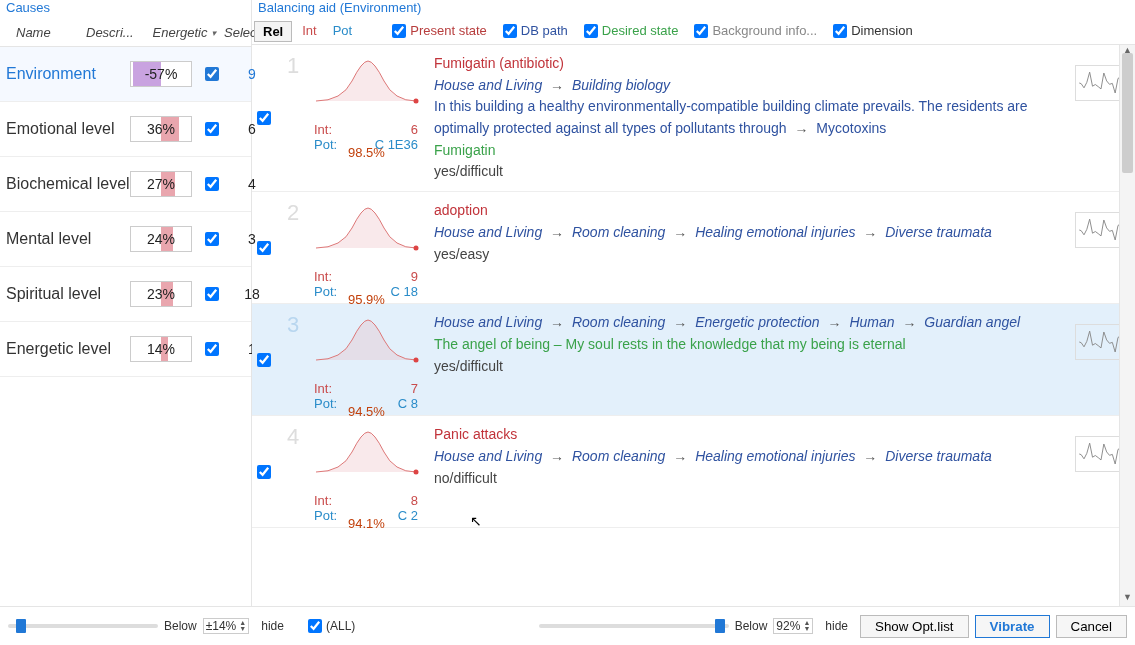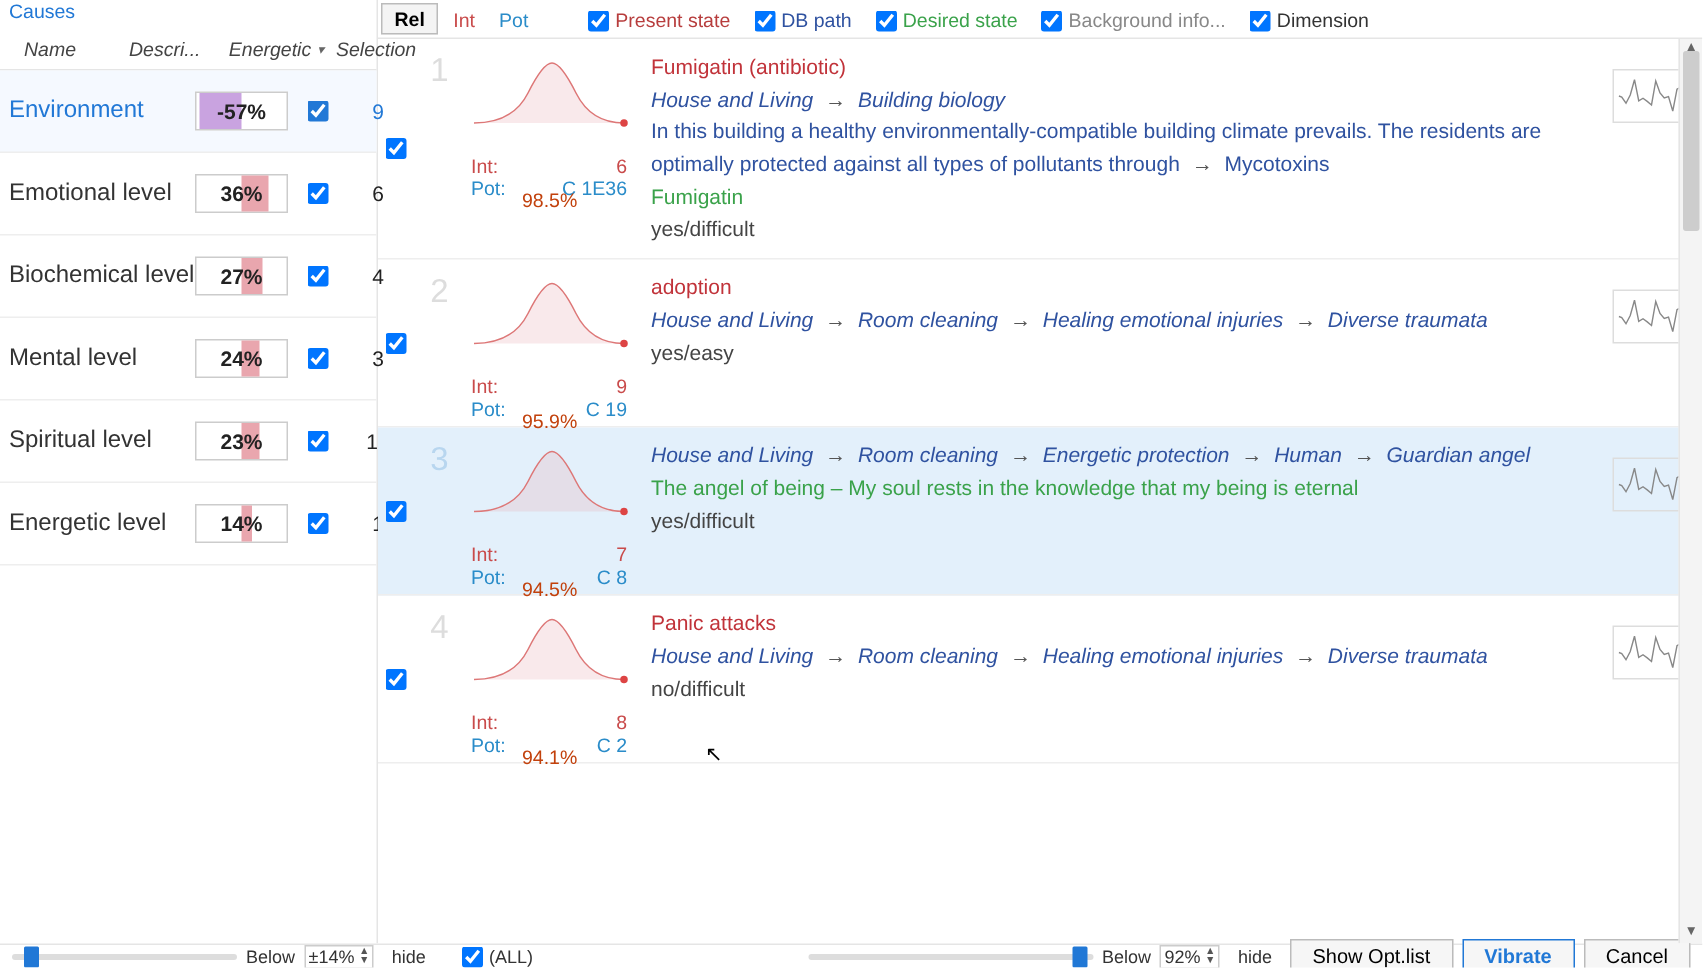--- a/index.html
+++ b/index.html
@@ -15,28 +15,28 @@
 .col-rel { flex: 0 0 80px; text-align: right; display:flex; align-items:center; justify-content:flex-end; gap:4px;}
 .col-sel { flex: 1; text-align: center; }
 .cause-row { display: flex; align-items: center; border-bottom: 1px solid #eee; padding: 14px 2px; }
 .cause-row.selected { background: #f5f9ff; }
 .cause-row .cname { flex: 0 0 128px; padding-left: 4px; font-size: 16px; color: #333; }
 .cause-row.selected .cname { color: #2178d6; font-weight: 500; }
 .cause-row .relbox { flex: 0 0 62px; height: 26px; border: 1px solid #ccc; position: relative; display: flex; align-items: center; justify-content: center; background: #fff; }
 .cause-row .relbox .bar { position: absolute; top: 0; bottom: 0; background: #c9a3e0; }
 .cause-row .relbox .bar.pos { background: #e9a6ae; left: 50%; }
 .cause-row .relbox .bar.neg { right: 50%; }
-.cause-row .relbox .txt { position: relative; z-index: 1; font-weight: 700; font-size: 14px; color: #222; }
+.cause-row .relbox .txt { position: relative; z-index: 1; font-weight: 400; font-size: 14px; color: #222; }
 .cause-row .chk { flex: 0 0 40px; display: flex; justify-content: center; }
 .cause-row .cnt { flex: 0 0 40px; text-align: center; font-size: 14px; color: #222; }
 .cause-row.selected .cnt { color: #2178d6; }
 input[type=checkbox] { width: 14px; height: 14px; }
 .cause-row.selected input[type=checkbox]{ accent-color:#2178d6; }
 
-.balance-head { display: flex; align-items: flex-end; border-bottom: 1px solid #e5e5e5; padding: 2px 6px 2px 2px; gap: 4px; }
+.balance-head { display: flex; align-items: flex-start; border-bottom: 1px solid #e5e5e5; padding: 2px 6px 2px 2px; gap: 4px; }
 .tog { display: flex; align-items: center; gap: 4px; padding: 2px 6px; font-size: 13px; white-space: nowrap; }
 .tog.rel { font-weight: 700; color: #000; border:1px solid #bbb; background:#f4f4f4; padding:2px 8px;}
 .tog.int { color: #c94b4b; }
 .tog.pot { color: #2a8cc9; }
 .tog.ps { color: #b73d3d; }
 .tog.db { color: #2f52a0; }
 .tog.ds { color: #3aa24a; }
 .tog.bg { color: #888; }
 .tog.dim { color: #333; }
 .bg-trunc { max-width:120px; overflow:hidden; text-overflow:ellipsis; }
@@ -62,21 +62,21 @@
 .content .db { color: #2f52a0; font-style: italic; }
 .content .desired { color: #2f52a0; font-weight: 500; }
 .content .bgtext { color: #3aa24a; }
 .content .dim { color: #444; }
 .arrow { color: #555; font-style: normal; padding: 0 4px; }
 
 .scrollbar { position: absolute; right: 0; top: 0; bottom: 0; width: 16px; background: #f4f4f4; border-left: 1px solid #e5e5e5; }
 .scroll-thumb { position: absolute; left: 2px; right: 2px; top: 8px; height: 120px; background: #cdcdcd; border-radius: 2px; }
 .scroll-arrow { position: absolute; left: 0; right: 0; height: 14px; font-size:9px; color:#666; text-align:center; }
 
-.bottom { height: 16px; display: flex; align-items: center; border-top: 1px solid #e5e5e5; font-size: 12px; }
+.bottom { height: 39px; display: flex; align-items: center; border-top: 1px solid #e5e5e5; font-size: 12px; }
 .bottom .slider-area { display: flex; align-items: center; gap: 6px; }
 .slider { height: 4px; background: #ddd; position: relative; border-radius: 2px; }
 .slider .thumb { position: absolute; top: -5px; width: 10px; height: 14px; background: #2178d6; border-radius: 1px; }
 .below { color: #333; }
 .bottom .spin { display: inline-flex; align-items: center; border: 1px solid #ccc; padding: 0 2px; }
 .bottom .spin .arrows { display:flex; flex-direction:column; font-size:7px; line-height:6px; padding-left:3px; color:#555;}
 .bottom .hide { padding: 0 6px; }
 .bottom .btn { border: 1px solid #bbb; background: #f6f6f6; padding: 3px 14px; margin-left: 6px; cursor: pointer; }
 .bottom .btn.primary { border: 1px solid #2178d6; color: #2178d6; font-weight: 600; }
 .chevron { font-size:9px; color:#666; }
@@ -162,20 +162,21 @@
           </div>
           <div class="chk">
             <input type="checkbox" checked="" style="">
           </div>
           <div class="cnt">1</div>
         </div>
       </div>
   </div>
 
   <div class="right-panel">
+    <div class="panel-title">Balancing aid (Environment)</div>
     <div class="balance-head">
       <span class="tog rel">Rel</span>
       <span class="tog int">Int</span>
       <span class="tog pot">Pot</span>
       <span style="flex:0 0 20px"></span>
       <label class="tog ps">
           <input type="checkbox" checked="" style=""> 
           <span>Present state</span>
         </label>
       <label class="tog db">
@@ -241,21 +242,21 @@
                   <path d="M4 44 Q 30 44 40 24 Q 50 4 56 4 Q 62 4 72 24 Q 82 44 104 44" fill="rgba(233,166,174,0.25)" stroke="#d77" stroke-width="1"></path>
                   <circle cx="104" cy="44" r="2.5" fill="#d44"></circle>
                 </svg><span class="curve-rel">95.9%</span></div>
               <div class="intpot">
                 <div class="intpot-row int">
                   <span>Int:</span>
                   <span>9</span>
                 </div>
                 <div class="intpot-row pot">
                   <span>Pot:</span>
-                  <span>C 19</span>
+                  <span>C 18</span>
                 </div>
               </div>
             </div>
             <div class="content">
               <div class="present">adoption</div>
               <div class="db">House and Living <span class="arrow">→</span> Room cleaning <span class="arrow">→</span> Healing emotional injuries <span class="arrow">→</span> Diverse traumata</div>
               <div class="dim">yes/easy</div>
             </div>
             <div class="wave">
               <svg width="50" height="34" viewBox="0 0 50 36">

